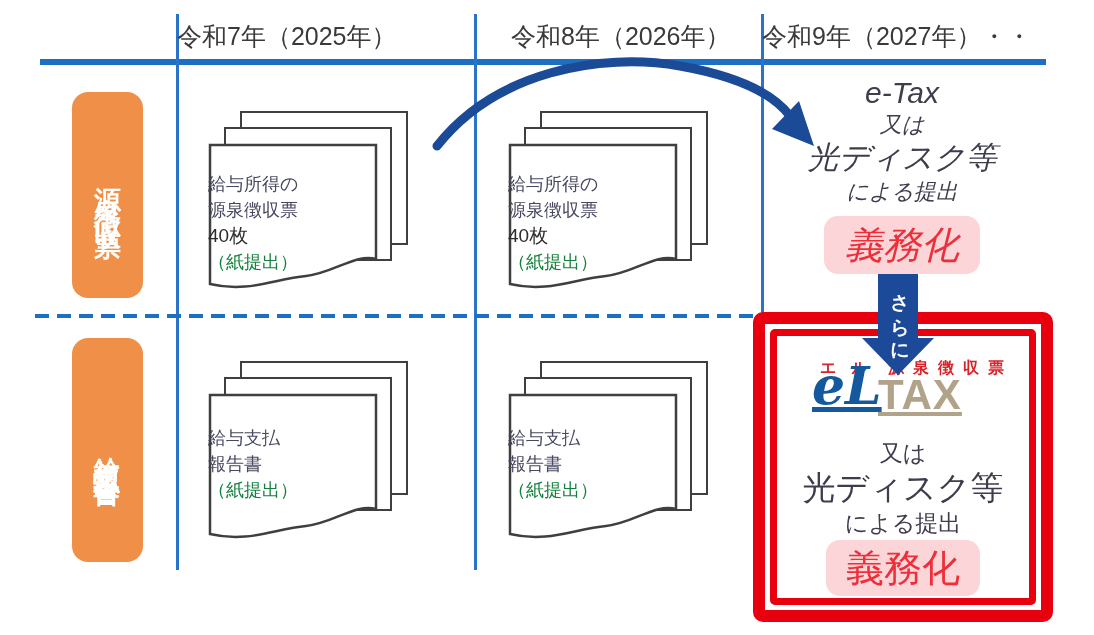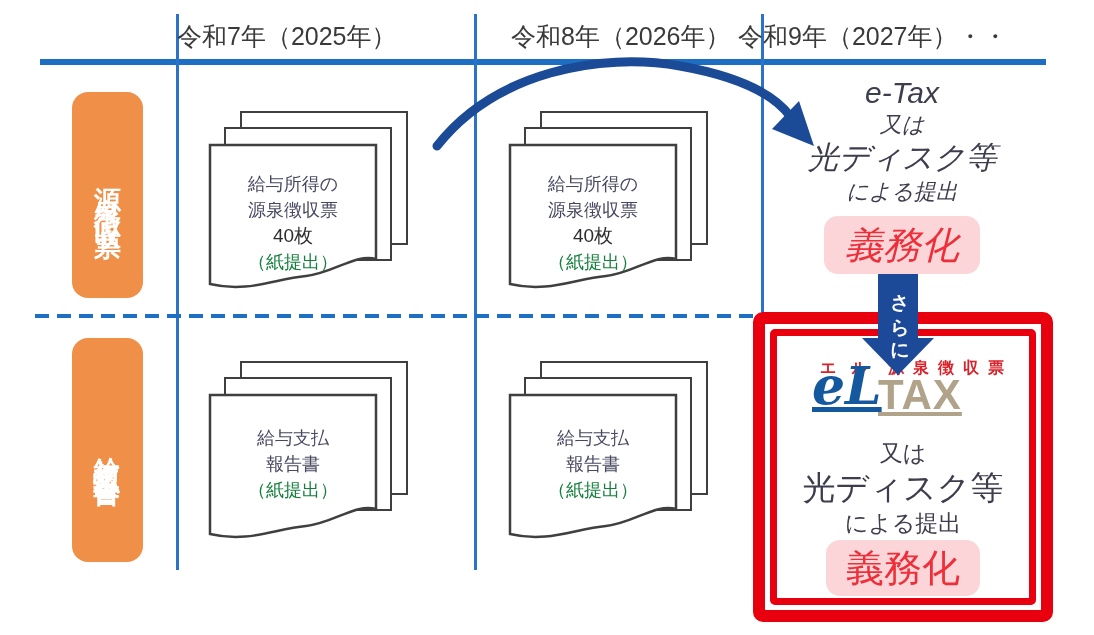--- a/index.html
+++ b/index.html
@@ -10,38 +10,38 @@
   
   .hline{left:40px;top:59px;width:1006px;height:6px;background:#1d6fc3;z-index:1;}
   .vline{width:3px;top:14px;height:556px;background:#2a73c8;z-index:1;}
   .vline1{left:176px;} .vline2{left:474px;} .vline3{left:761px;}
   .dashline{left:35px;top:314px;width:726px;height:4px;z-index:1;
     background:repeating-linear-gradient(90deg,#1d6fc3 0 14px,transparent 14px 22px);}
 
   
   .colhead{top:16px;height:40px;line-height:40px;text-align:left;
     font-size:25px;color:#3a3a3a;z-index:2;white-space:nowrap;}
-  .colhead1{left:177px;width:298px;} .colhead2{left:475px;width:287px;margin-left:36px;} .colhead3{left:738px;width:332px;}
+  .colhead1{left:177px;width:298px;} .colhead2{left:475px;width:287px;margin-left:36px;} .colhead3{left:762px;width:332px;}
 
   
   .rowlabel{left:72px;width:71px;background:#f09048;border-radius:16px;z-index:2;
     display:flex;align-items:center;justify-content:center;
     writing-mode:vertical-rl;color:#fff;font-weight:600;}
   .rowlabel1{top:92px;height:206px;font-size:27px;letter-spacing:12px;}
   .rowlabel2{top:338px;height:224px;font-size:26px;letter-spacing:4px;}
 
   
   .stack{width:202px;height:190px;z-index:2;}
   .stackA{left:208px;top:111px;} .stackB{left:508px;top:111px;}
   .stackC{left:208px;top:361px;} .stackD{left:508px;top:361px;}
   .page{position:absolute;width:168px;height:134px;background:#fff;
     border:2px solid #3f3f3f;box-sizing:border-box;}
   .page.back{left:32px;top:0;} .page.mid{left:16px;top:16px;}
   .frontpage{position:absolute;left:0;top:32px;}
-  .stacktext{position:absolute;left:0;width:170px;text-align:center;z-index:3;
+  .stacktext{position:absolute;left:0;width:170px;text-align:left;z-index:3;
     line-height:26px;font-size:18px;color:#474760;white-space:nowrap;}
   .stacktext .plain{color:#15803d;}
   .stacktext .count{color:#2d2d2d;font-size:19px;}
   .toptext{top:60px;} .bottext{top:64px;}
 
   
   .etaxblock{left:765px;top:76px;width:274px;text-align:center;z-index:2;font-style:italic;}
   .etax-title{font-size:30px;line-height:34px;color:#3d3d4d;}
   .t-or{font-size:22px;line-height:30px;color:#3d3d4d;}
   .t-disk{font-size:31px;line-height:36px;color:#3d3d4d;}

